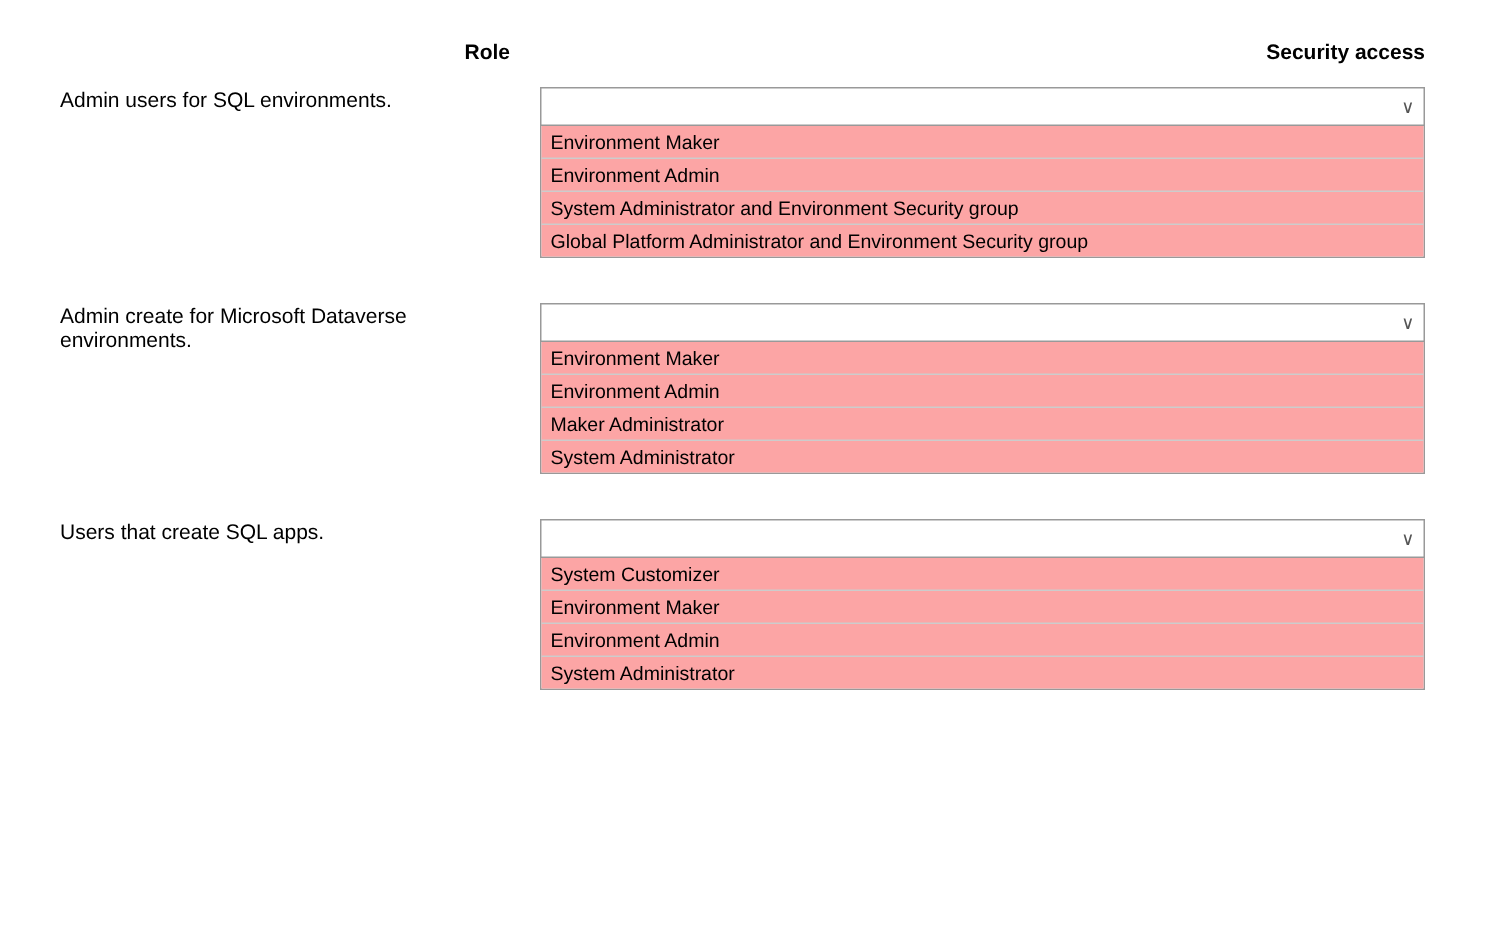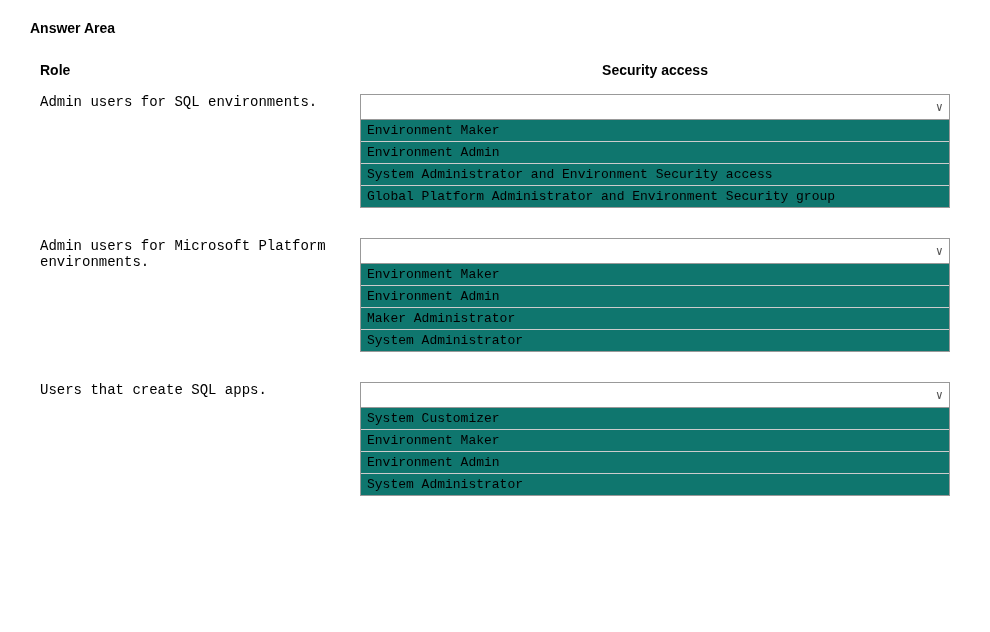--- a/index.html
+++ b/index.html
@@ -29,33 +29,32 @@
     }
 
     .header-row th {
       font-weight: bold;
       font-size: 14px;
       padding: 6px 10px;
       text-align: center;
     }
 
     .header-row th:first-child {
-      text-align: left;
+      text-align: right;
       width: 40%;
     }
 
     .header-row th:last-child {
-      text-align: center;
+      text-align: right;
       width: 60%;
     }
 
     .role-row td {
       vertical-align: top;
       padding: 10px 10px 20px 10px;
-      font-family: Liberation Mono, monospace;
     }
 
     .role-label {
       font-size: 14px;
       padding-right: 20px;
       padding-top: 4px;
     }
 
     .security-access-cell {
       position: relative;
@@ -91,63 +90,62 @@
     .options-list {
       border: 1px solid #999;
       border-top: none;
       width: 100%;
     }
 
     .option-item {
       border-bottom: 1px solid #ccc;
       padding: 3px 6px;
       font-size: 13px;
-      background: #0f766e;
+      background: #fca5a5;
     }
 
     .option-item:last-child {
       border-bottom: none;
     }
 
     
     .wide .dropdown-box,
     .wide .options-list {
       width: 590px;
     }
   </style>
 </head>
 <body>
 
 <div>
-  <div class="answer-area-title">Answer Area</div>
 
   <table class="main-table">
     <thead>
       <tr class="header-row">
         <th>Role</th>
         <th>Security access</th>
       </tr>
     </thead>
     <tbody id="table-body">
     <tr class="role-row">
           <td class="role-label">Admin users for SQL environments.</td>
           <td class="security-access-cell">
             <div class="dropdown-container wide">
               <div class="dropdown-box"></div>
               <div class="options-list">
                 <div class="option-item">Environment Maker</div>
                 <div class="option-item">Environment Admin</div>
-                <div class="option-item">System Administrator and Environment Security access</div>
+                <div class="option-item">System Administrator and Environment Security group</div>
                 <div class="option-item">Global Platform Administrator and Environment Security group</div>
               </div>
             </div>
           </td>
         </tr>
         <tr class="role-row">
-          <td class="role-label">Admin users for Microsoft Platform environments.</td>
+          <td class="role-label">Admin create for Microsoft Dataverse environments.</td>
           <td class="security-access-cell">
             <div class="dropdown-container">
               <div class="dropdown-box"></div>
               <div class="options-list">
                 <div class="option-item">Environment Maker</div>
                 <div class="option-item">Environment Admin</div>
                 <div class="option-item">Maker Administrator</div>
                 <div class="option-item">System Administrator</div>
               </div>
             </div>

